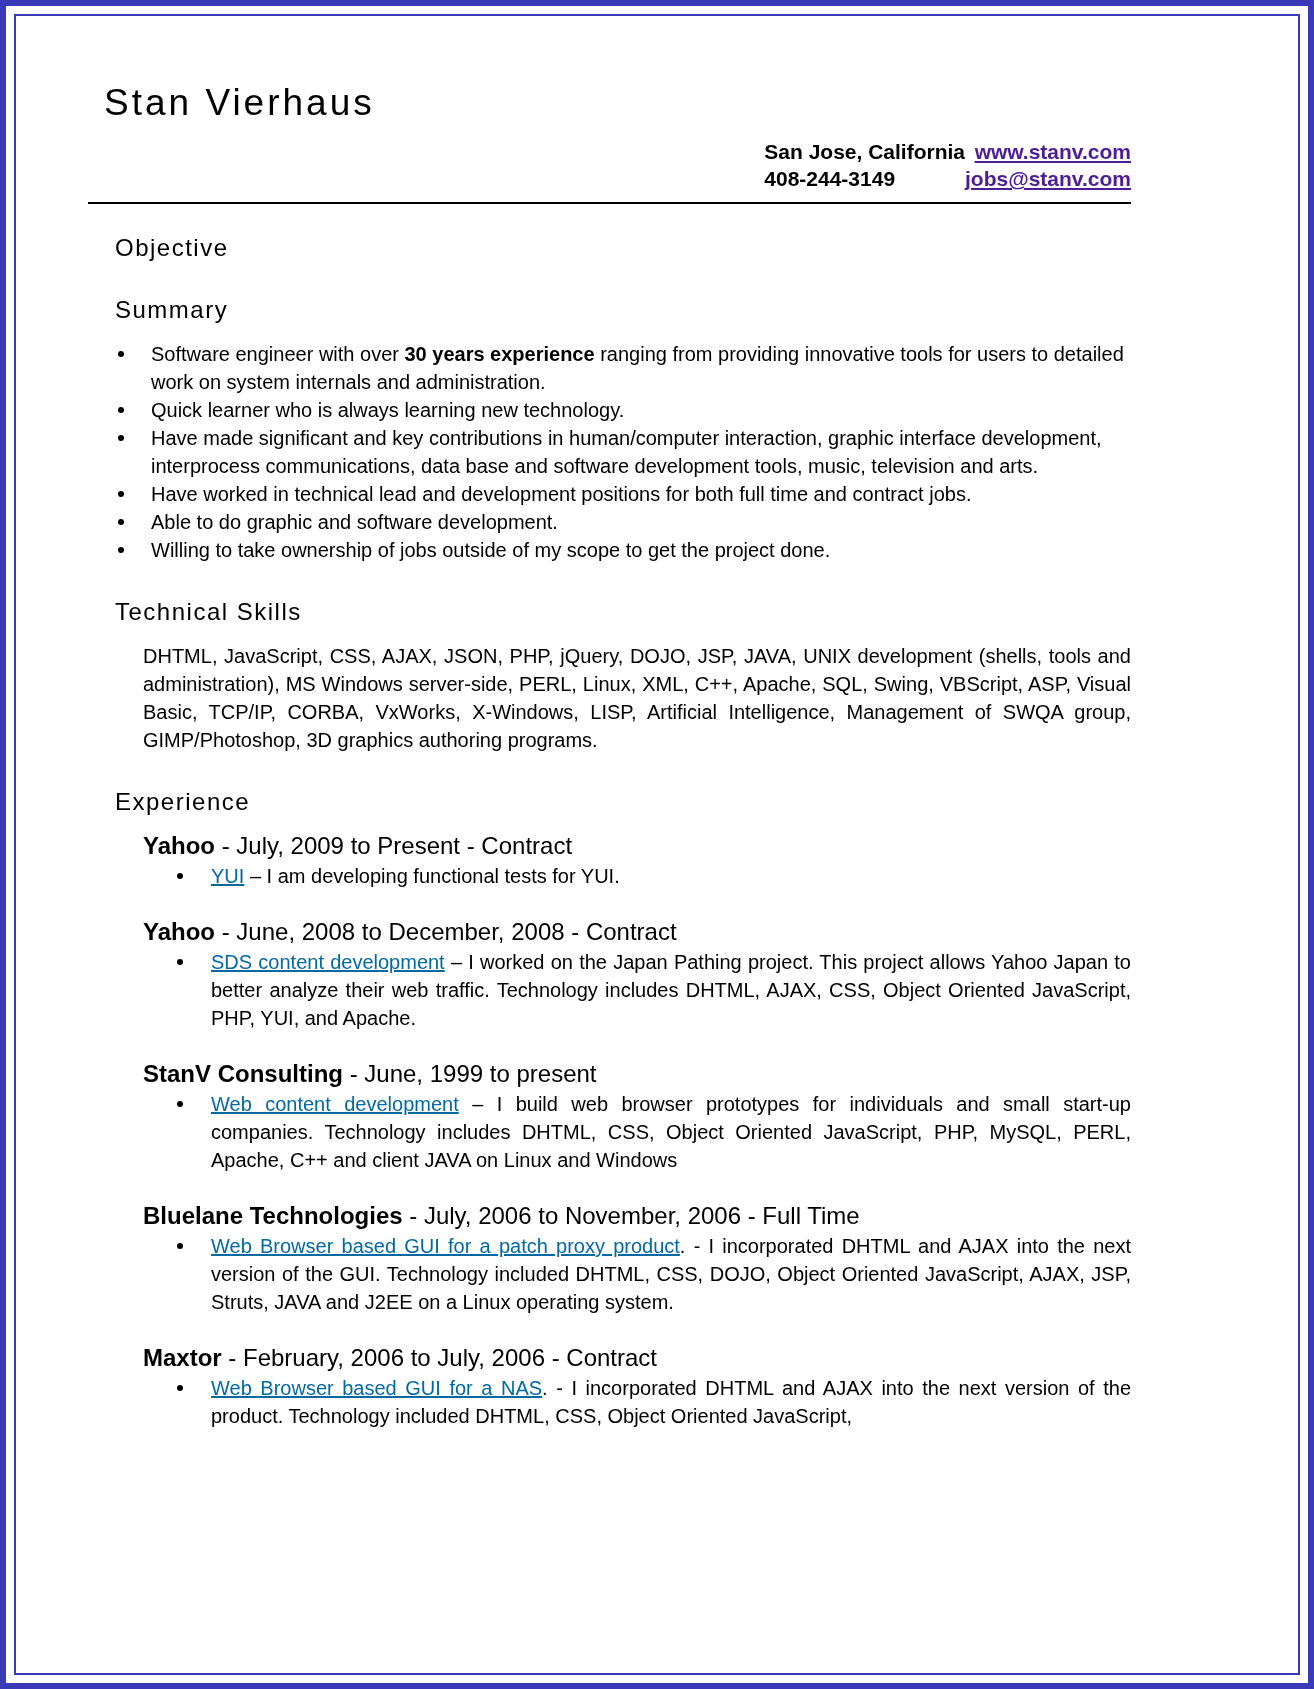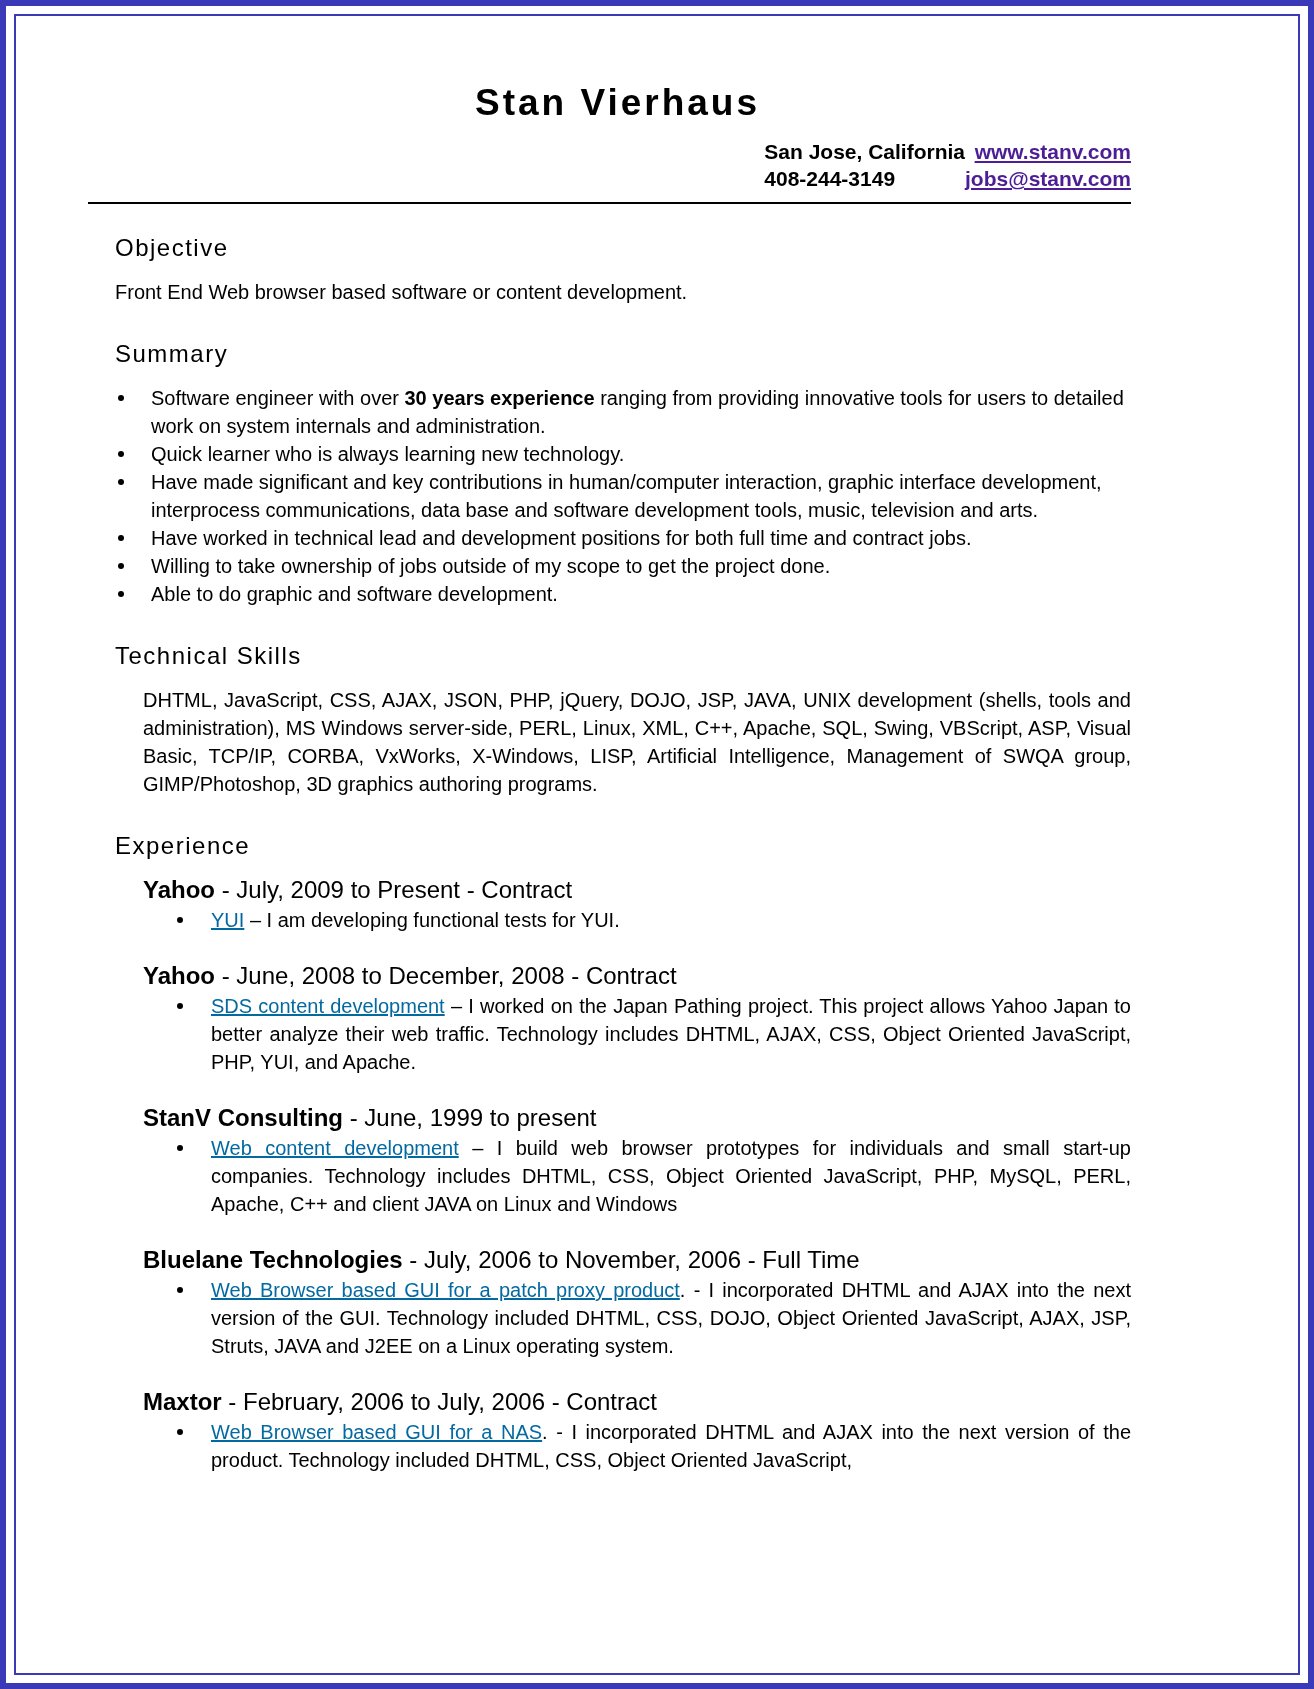--- a/index.html
+++ b/index.html
@@ -19,23 +19,22 @@
   }
   .inner-frame {
     position: absolute; top: 14px; left: 14px; right: 14px; bottom: 14px;
     border: 2px solid #3a3ab8;
     pointer-events: none;
   }
   .content {
     position: absolute; left: 88px; top: 82px; width: 1043px;
   }
   h1.name {
-    font-size: 37px; font-weight: bold; letter-spacing: 3px;
+    font-size: 37px; font-weight: normal; letter-spacing: 3px;
     margin: 0 0 14px 16px;
-    text-align: center;
   }
   .contact-row {
     display: flex; justify-content: flex-end;
     font-size: 21px; font-weight: bold; line-height: 27px;
   }
   .contact-right { text-align: right; }
   .doc-link {
     color: #4c1d95; text-decoration: underline; display: block; cursor: pointer;
   }
   .header-rule { border-top: 2px solid #000; margin-top: 10px; }
@@ -88,32 +87,31 @@
       <div class="contact-right">
         <a class="doc-link">www.stanv.com</a>
         <a class="doc-link">jobs@stanv.com</a>
       </div>
     </div>
     <div class="header-rule"></div>
   </header>
 
   <section id="objective">
     <h2 class="sec-title">Objective</h2>
-    <p class="body-text">Front End Web browser based software or content development.</p>
   </section>
 
   <section id="summary">
     <h2 class="sec-title">Summary</h2>
     <ul class="bullets">
       <li><span>Software engineer with over </span><b>30 years experience</b><span> ranging from providing innovative tools for users to detailed work on system internals and administration.</span></li>
       <li>Quick learner who is always learning new technology.</li>
       <li>Have made significant and key contributions in human/computer interaction, graphic interface development, interprocess communications, data base and software development tools, music, television and arts.</li>
       <li>Have worked in technical lead and development positions for both full time and contract jobs.</li>
+      <li>Able to do graphic and software development.</li>
       <li>Willing to take ownership of jobs outside of my scope to get the project done.</li>
-      <li>Able to do graphic and software development.</li>
     </ul>
   </section>
 
   <section id="technical-skills">
     <h2 class="sec-title">Technical Skills</h2>
     <p class="body-text skills-text">DHTML, JavaScript, CSS, AJAX, JSON, PHP, jQuery, DOJO, JSP, JAVA, UNIX development (shells, tools and administration), MS Windows server-side, PERL, Linux, XML, C++, Apache, SQL, Swing, VBScript, ASP, Visual Basic, TCP/IP, CORBA, VxWorks, X-Windows, LISP, Artificial Intelligence, Management of SWQA group, GIMP/Photoshop, 3D graphics authoring programs.</p>
   </section>
 
   <section id="experience">
     <h2 class="sec-title">Experience</h2>

